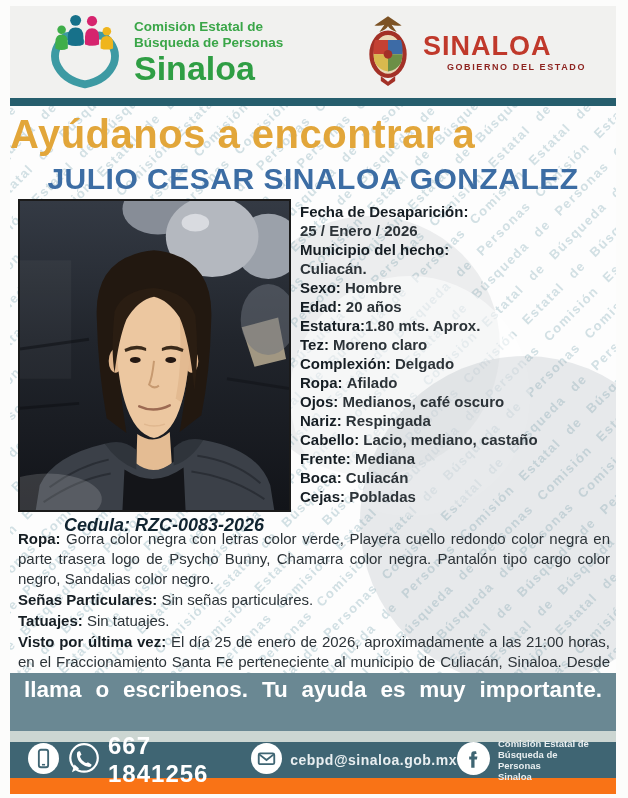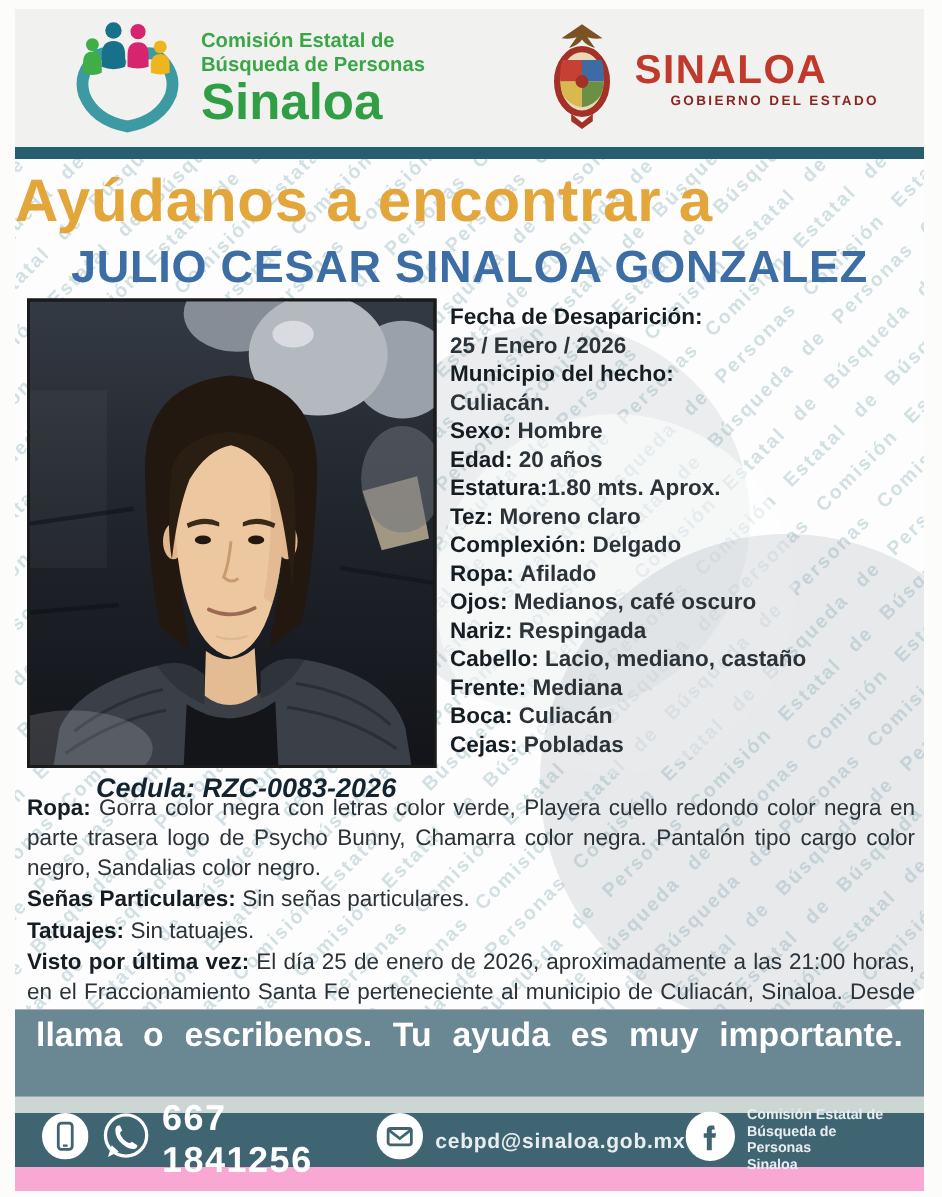--- a/index.html
+++ b/index.html
@@ -1,18 +1,18 @@
 <!DOCTYPE html>
 <html><head>
 <meta charset="utf-8">
 <style>
   * { margin:0; padding:0; box-sizing:border-box; }
   body { background:#f4f4f2; font-family:"Liberation Sans", sans-serif; }
   .page { position:relative; width:628px; height:798px; background:#fcfcfb; overflow:hidden; }
-  .poster { position:absolute; top:6px; left:10px; right:12px; bottom:4px; background:#f9a8d4; }
+  .poster { position:absolute; top:6px; left:10px; right:12px; bottom:4px; background:#f97316; }
 
   
   .header { position:absolute; top:0; left:0; right:0; height:92px; background:#f1f1ef; display:flex; align-items:center; }
   .cebp-logo { display:flex; align-items:center; margin-left:36px; }
   .cebp-text { margin-left:10px; }
   .cebp-line { font-size:13.5px; font-weight:700; color:#3aa648; line-height:15.5px; }
   .cebp-name { font-size:34px; font-weight:700; color:#2f9e44; line-height:34px; margin-top:1px; }
   .state-logo { display:flex; align-items:center; margin-left:auto; margin-right:30px; }
   .state-text { margin-left:12px; }
   .state-name { font-size:27px; font-weight:800; color:#c0392b; letter-spacing:1px; line-height:28px; }

